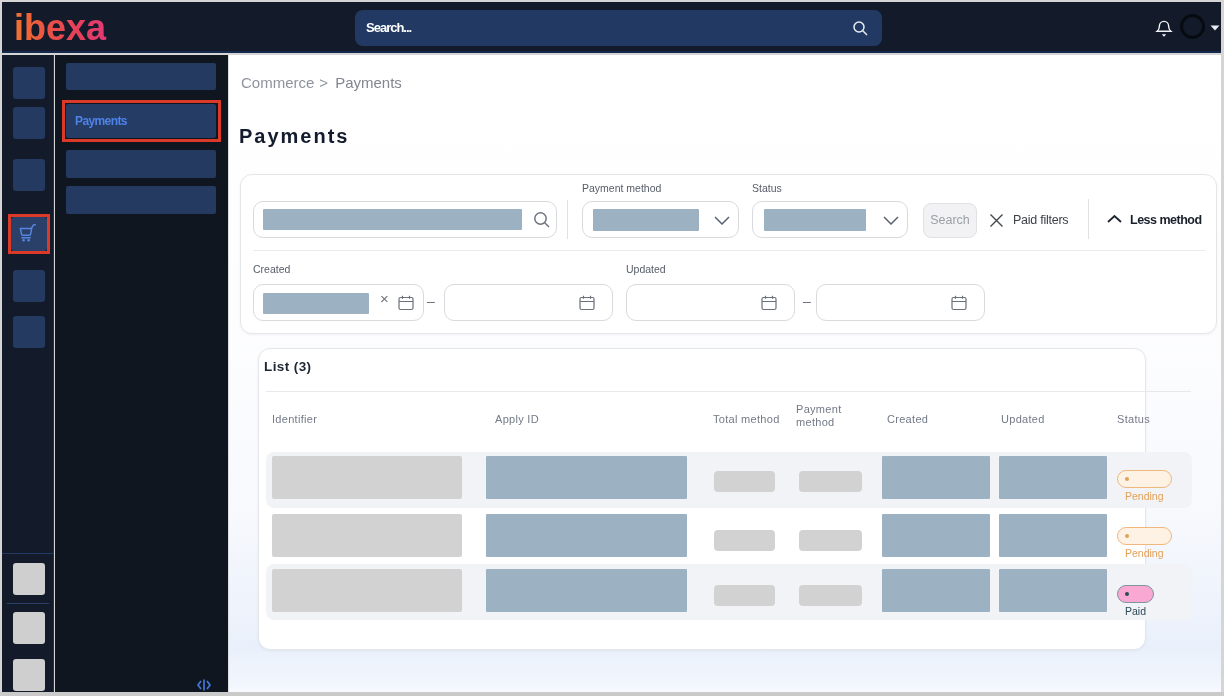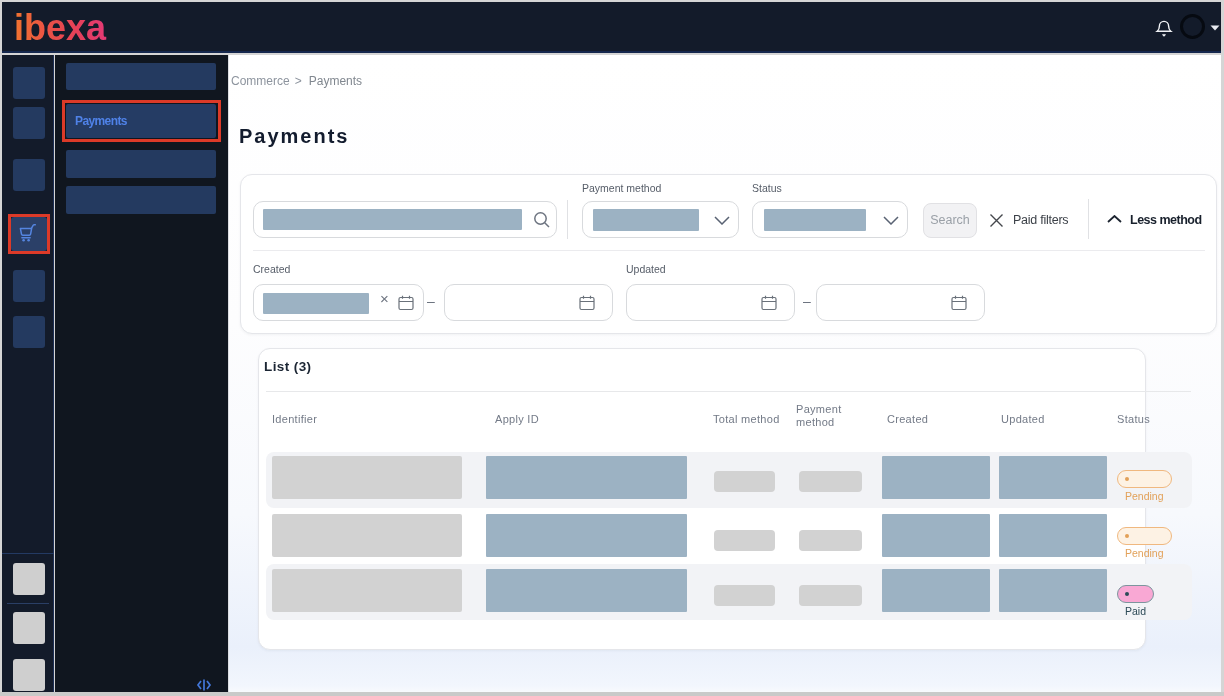--- a/index.html
+++ b/index.html
@@ -41,20 +41,26 @@
     <defs>
       <linearGradient id="lg" x1="0" y1="0" x2="1" y2="0">
         <stop offset="0" stop-color="#f1742f"></stop>
         <stop offset="0.35" stop-color="#eb5245"></stop>
         <stop offset="0.7" stop-color="#e53f5b"></stop>
         <stop offset="1" stop-color="#e43a76"></stop>
       </linearGradient>
     </defs>
     <text x="0" y="31" font-family="Liberation Sans" font-weight="bold" font-size="36" fill="url(#lg)">ibexa</text>
   </svg>
+  <div id="search" class="abs">Search...
+    <svg class="abs" style="right:13px; top:10px;" width="17" height="17" viewBox="0 0 17 17" fill="none" stroke="#e8ecf2" stroke-width="1.5">
+      <circle cx="7" cy="7" r="5"></circle>
+        <path d="M10.8 10.8 L15 15"></path>
+    </svg>
+  </div>
 
   <svg class="abs" style="left:1153px; top:16px;" width="18" height="20" viewBox="0 0 18 20" fill="none" stroke="#f0f2f5" stroke-width="1.4">
     <path d="M2.2 13.2 C3.8 12 4.4 10.4 4.4 8 a4.6 4.6 0 0 1 9.2 0 c0 2.4 .6 4 2.2 5.2 z"></path>
     <path d="M7.6 16.2 l1.4 1.5 1.4-1.5"></path>
   </svg>
 
   <div class="abs" style="left:1178px; top:12px; width:25px; height:25px; border-radius:50%; border:3px solid #060a11;"></div>
 
   <svg class="abs" style="left:1208px; top:23px;" width="10" height="6" viewBox="0 0 10 6">
       <path d="M0.5 0.5 h9 l-4.5 5 z" fill="#e8ebf0"></path>
@@ -94,21 +100,21 @@
 
   <svg class="abs" style="left:141px; top:623px;" width="16" height="14" viewBox="0 0 16 14" fill="none" stroke="#4377d9" stroke-width="1.7">
     <path d="M5 3 L2 7 L5 11"></path>
       <path d="M8 1.5 V12.5"></path>
       <path d="M11 3 L14 7 L11 11"></path>
   </svg>
 </div>
 
 <div id="main" class="abs">
 
-  <div class="abs" style="left:2px; top:19px; font-size:12px; color:#8d949e;">Commerce<span style="margin:0 7px 0 5px;">&gt;</span><span style="color:#80878f;">Payments</span></div>
+  <div class="abs" style="left:12px; top:19px; font-size:15px; color:#8d949e;">Commerce<span style="margin:0 7px 0 5px;">&gt;</span><span style="color:#80878f;">Payments</span></div>
 
   <div class="abs" style="left:10px; top:70px; font-size:20px; font-weight:bold; letter-spacing:2px; color:#131c2e;">Payments</div>
 
   <div class="card" style="left:11px; top:119px; width:977px; height:160px;">
 
     <div class="inpt" style="left:12px; top:26px; width:304px; height:37px;">
       <div class="blue" style="left:9px; top:7px; width:259px; height:21px;"></div>
       <svg class="abs" style="left:279px; top:9px;" width="18" height="18" viewBox="0 0 18 18" fill="none" stroke="#6d7480" stroke-width="1.5">
         <circle cx="7.5" cy="7.5" r="5.7"></circle>
           <path d="M11.7 11.7 L16 16"></path>

